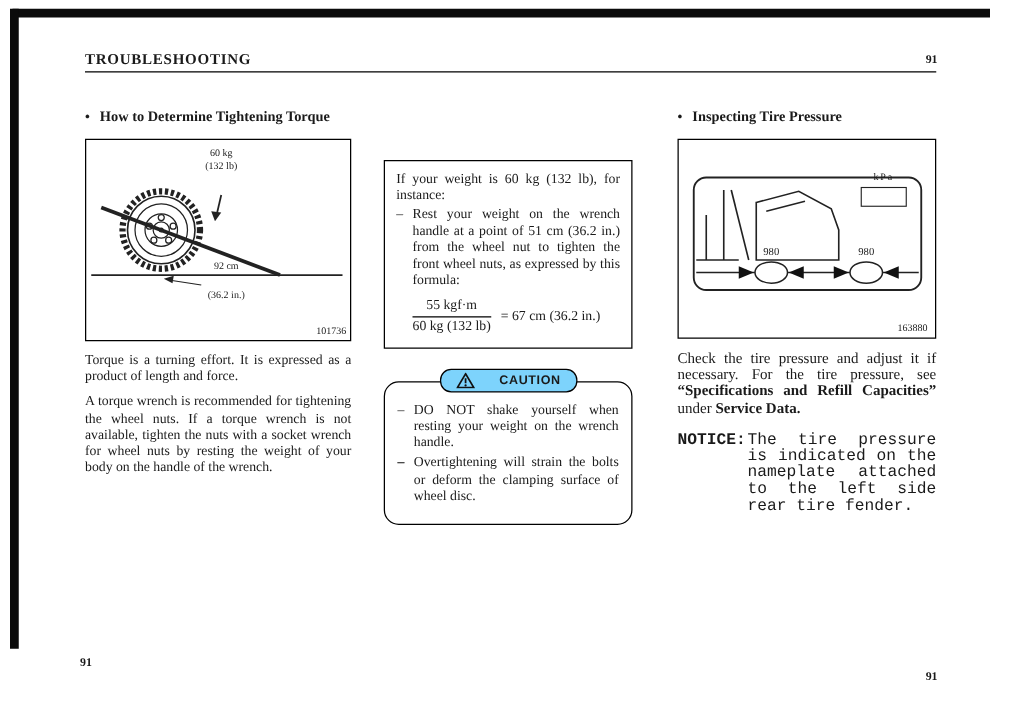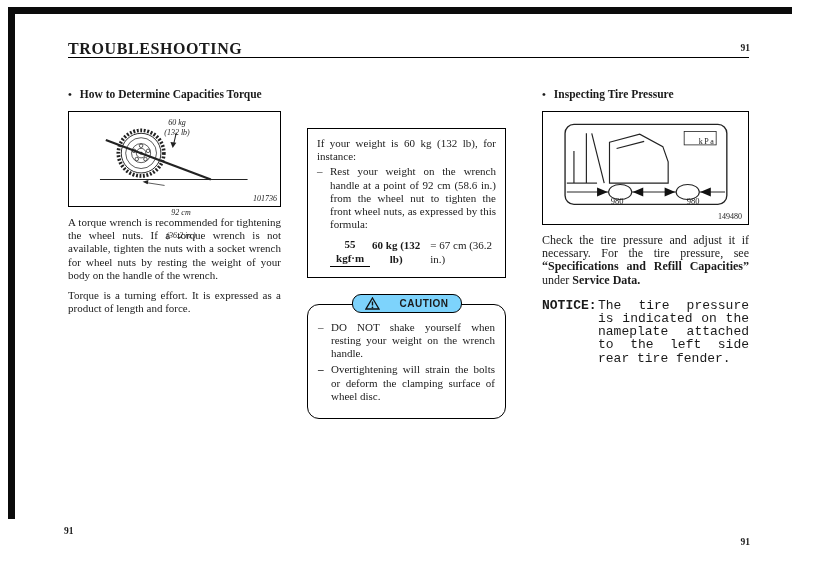--- a/index.html
+++ b/index.html
@@ -5,48 +5,48 @@
   * { margin:0; padding:0; box-sizing:border-box; }
   html,body { background:#ffffff; }
   body {
     width:816px; height:577px; position:relative; overflow:hidden;
     font-family:"Liberation Serif", serif; color:#1a1a1a;
   }
   .abs { position:absolute; }
   .bar-top { left:10px; top:7px; width:782px; height:7px; background:#0b0b0b; }
   .bar-left { left:8px; top:7px; width:7px; height:512px; background:#0b0b0b; }
 
-  .hdr-title { left:68px; top:40px; font-size:16px; font-weight:bold; letter-spacing:.6px; }
+  .hdr-title { left:68px; top:40px; font-size:12px; font-weight:bold; letter-spacing:.6px; }
   .hdr-page  { left:724px; top:43px; width:26px; text-align:right; font-size:9.5px; font-weight:bold; }
   .hdr-rule  { left:68px; top:57px; width:681px; height:1px; background:#000; }
 
   .col { position:absolute; }
   .col-left  { left:68px;  top:88px;  width:213px; }
   .col-mid   { left:307px; top:128px; width:199px; }
   .col-right { left:542px; top:88px;  width:207px; }
 
   .col-heading { display:flex; gap:8px; font-weight:bold; font-size:11.5px; margin-bottom:11px; }
   .bullet { font-size:11px; }
 
   .figure { position:relative; border:1px solid #000; background:#fff; margin-bottom:9px; }
-  .figure-wheel { height:96px;font-style:italic; }
-  .figure-tire  { height:114px; }
+  .figure-wheel { height:162px; }
+  .figure-tire  { height:160px; }
   .fig-svg { position:absolute; left:0; top:0; width:100%; height:100%; }
   .fig-label { position:absolute; font-size:8px; line-height:9px; text-align:center; }
   .fig-num { position:absolute; font-size:8px; }
 
   .body-text { font-size:11px; line-height:13.2px; text-align:justify; margin-bottom:7px; }
 
   .inst-box { border:1px solid #000; padding:8px 9px 10px 9px; font-size:11px; line-height:13.2px; }
   .inst-intro { text-align:justify; margin-bottom:2px; }
   .dash-item { position:relative; padding-left:13px; text-align:justify; margin-bottom:3px; }
   .dash-item .dash { position:absolute; left:0; top:0; }
 
   .formula { display:flex; align-items:center; gap:8px; margin:7px 0 0 13px; font-size:11px; }
-  .fraction { display:inline-flex; flex-direction:row; text-align:center;font-weight:bold; }
+  .fraction { display:inline-flex; flex-direction:column; text-align:center; }
   .fraction .num { border-bottom:1px solid #000; padding:0 3px 1px 3px; }
   .fraction .den { padding-top:1px; }
 
   .caution-box { position:relative; border:1px solid #000; border-radius:12px;
                  margin-top:26px; padding:16px 10px 12px 10px; font-size:11px; line-height:13.2px; }
   .caution-tab { position:absolute; top:-11px; left:50%; transform:translateX(-50%);
                  background:#7dd3fc; border:1.2px solid #000; border-radius:9px;
                  padding:2px 12px; display:flex; align-items:center; gap:20px;
                  font-family:Liberation Sans, sans-serif; font-weight:bold;
                  font-size:10px; letter-spacing:.5px; white-space:nowrap; }
@@ -68,21 +68,21 @@
 <div class="abs bar-top"></div>
 <div class="abs bar-left"></div>
 
 <div class="abs hdr-title">TROUBLESHOOTING</div>
 <div class="abs hdr-page">91</div>
 <div class="abs hdr-rule"></div>
 
 <div class="col col-left">
   <div class="col-heading">
     <span class="bullet">•</span>
-    <span>How to Determine Capacities Torque</span>
+    <span>How to Determine Tightening Torque</span>
   </div>
 
   <div class="figure figure-wheel">
     <svg class="fig-svg" viewBox="0 0 211 128">
       <line x1="4" y1="92" x2="205" y2="92" stroke="#222" stroke-width="1.4"></line>
       <circle cx="60" cy="56" r="31" fill="#fff" stroke="#222" stroke-width="5" stroke-dasharray="2.6 2.2"></circle>
       <circle cx="60" cy="56" r="27" fill="#fff" stroke="#222" stroke-width="1.3"></circle>
       <circle cx="60" cy="56" r="21" fill="none" stroke="#222" stroke-width="1"></circle>
       <circle cx="60" cy="56" r="13" fill="none" stroke="#222" stroke-width="1"></circle>
       <circle cx="60" cy="56" r="6.5" fill="none" stroke="#222" stroke-width="1"></circle>
@@ -98,30 +98,30 @@
       <line x1="92" y1="100" x2="66" y2="96" stroke="#222" stroke-width="1"></line>
       <polygon points="62,95 70,92.5 69,98.5" fill="#222"></polygon>
     </svg>
     <span class="fig-label" style="left:82px; top:6px;  width:52px;">60 kg</span>
     <span class="fig-label" style="left:80px; top:16px; width:56px;">(132 lb)</span>
     <span class="fig-label" style="left:84px; top:96px;  width:56px;">92 cm</span>
     <span class="fig-label" style="left:80px; top:119px; width:64px;">(36.2 in.)</span>
     <span class="fig-num" style="right:3px; bottom:3px;">101736</span>
   </div>
 
+  <p class="body-text">Torque is a turning effort.  It is expressed as a product of length and force.</p>
   <p class="body-text">A torque wrench is recommended for tightening the wheel nuts.  If a torque wrench is not available, tighten the nuts with a socket wrench for wheel nuts by resting the weight of your body on the handle of the wrench.</p>
-  <p class="body-text">Torque is a turning effort.  It is expressed as a product of length and force.</p>
 </div>
 
 <div class="col col-mid">
   <div class="inst-box">
     <div class="inst-intro">If your weight is 60 kg (132 lb), for instance:</div>
     <div class="dash-item">
       <span class="dash">–</span>
-      <span>Rest your weight on the wrench handle at a point of 92 cm (58.6 in.) from the wheel nut to tighten the front wheel nuts, as expressed by this formula:</span>
+      <span>Rest your weight on the wrench handle at a point of 51 cm (36.2 in.) from the wheel nut to tighten the front wheel nuts, as expressed by this formula:</span>
     </div>
     <div class="formula">
       <span class="fraction">
         <span class="num">55 kgf·m</span>
         <span class="den">60 kg (132 lb)</span>
       </span>
       <span>= 67 cm (36.2 in.)</span>
     </div>
   </div>
 
@@ -170,21 +170,21 @@
       <polygon points="48,85 48,95 60,90" fill="#111"></polygon>
       <polygon points="100,85 100,95 88,90" fill="#111"></polygon>
       <polygon points="124,85 124,95 136,90" fill="#111"></polygon>
       <polygon points="176,85 176,95 164,90" fill="#111"></polygon>
       <ellipse cx="74" cy="90" rx="13" ry="8.5" fill="#fff" stroke="#222" stroke-width="1.2"></ellipse>
       <ellipse cx="150" cy="90" rx="13" ry="8.5" fill="#fff" stroke="#222" stroke-width="1.2"></ellipse>
     </svg>
     <span class="fig-label" style="left:146px; top:25px; width:36px; letter-spacing:1.5px;">kPa</span>
     <span class="fig-label" style="left:61px;  top:85px; width:26px; font-size:8.5px;">980</span>
     <span class="fig-label" style="left:137px; top:85px; width:26px; font-size:8.5px;">980</span>
-    <span class="fig-num" style="right:6px; bottom:3px;">149480</span>
+    <span class="fig-num" style="right:6px; bottom:3px;">163880</span>
   </div>
 
   <p class="rc-para">
     <span>Check the tire pressure and adjust it if necessary.  For the tire pressure, see </span><span class="b">“Specifications and Refill Capacities”</span><span> under </span><span class="b">Service Data.</span>
   </p>
 
   <div class="notice">
     <span class="notice-label">NOTICE:</span>
     <span class="notice-text">The tire pressure is indicated on the nameplate attached to the left side rear tire fender.</span>
   </div>

